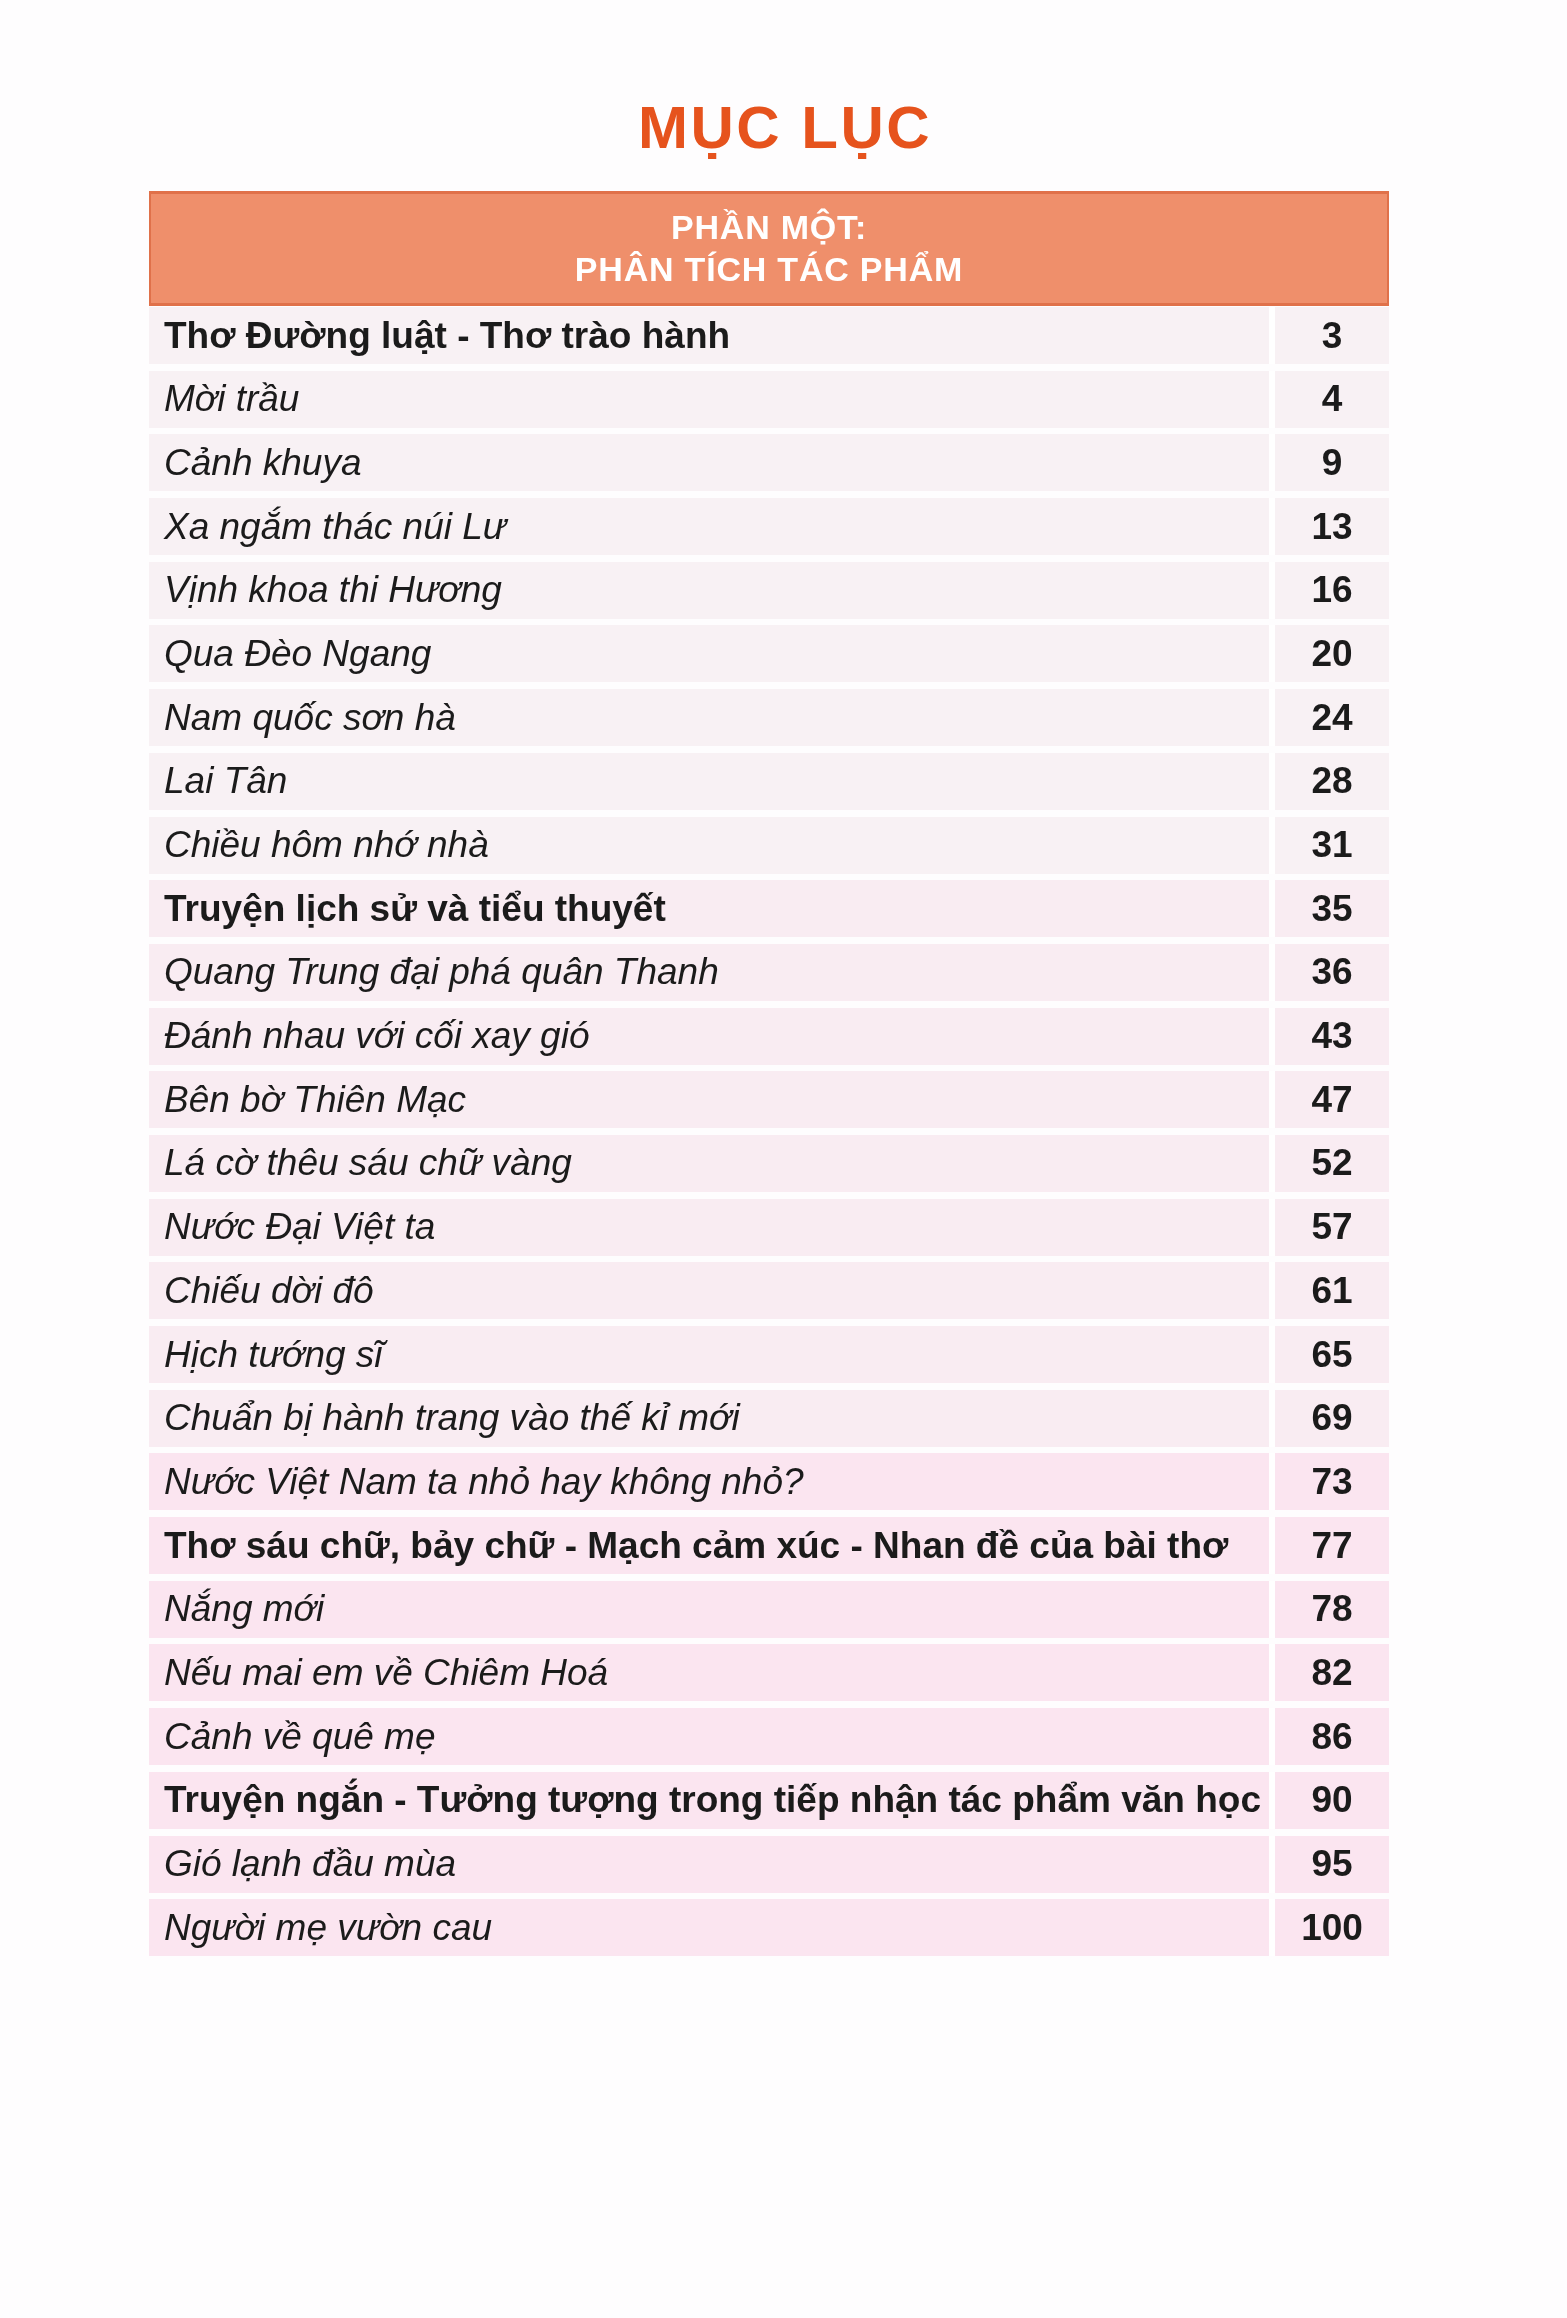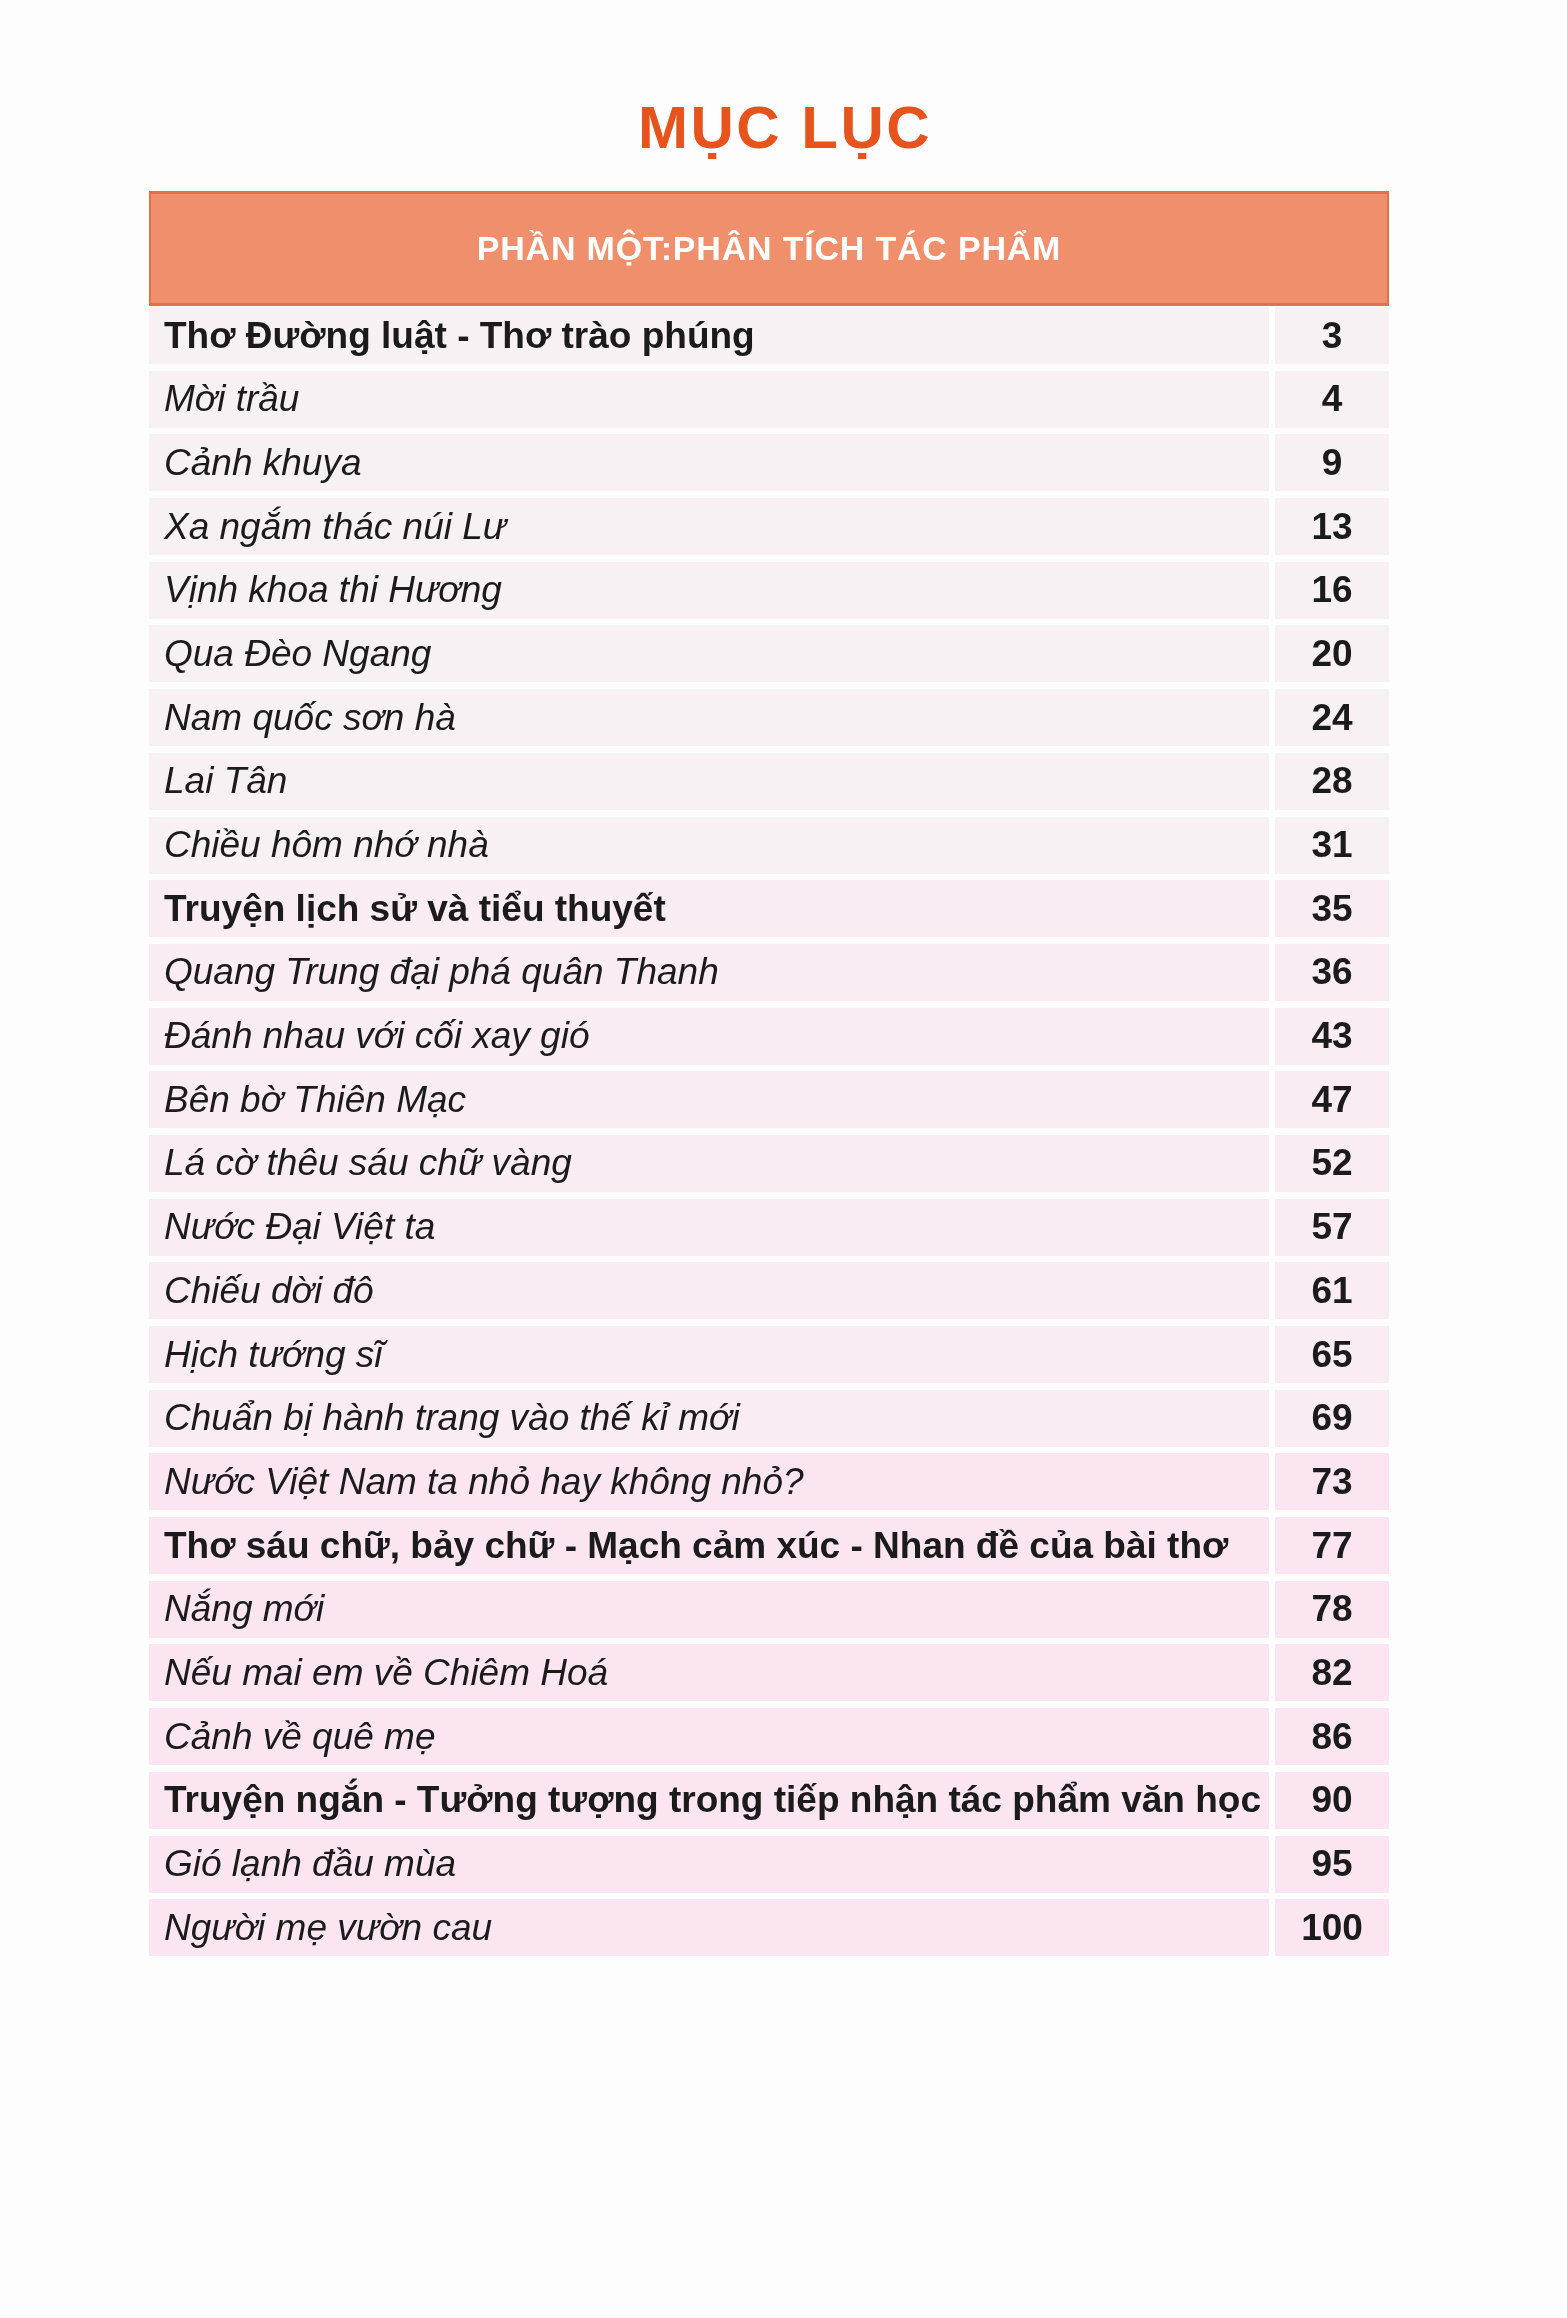--- a/index.html
+++ b/index.html
@@ -43,21 +43,21 @@
     left:149px;
     top:191px;
     width:1240px;
     height:115px;
     box-sizing:border-box;
     background:var(--banner-bg);
     border:3.4px solid var(--banner-edge);
     border-left-width:2.5px;
     border-right-width:2.5px;
     display:flex;
-    flex-direction:row;
+    flex-direction:column;
     align-items:center;
     justify-content:center;
     color:var(--banner-text);
     font-weight:bold;
     font-size:34px;
     line-height:1.22;
     letter-spacing:0.8px;
     text-align:center;
   }
   .toc{
@@ -108,21 +108,21 @@
 
   <h1 class="page-title">MỤC LỤC</h1>
 
   <div class="banner">
     <div>PHẦN MỘT:</div>
     <div>PHÂN TÍCH TÁC PHẨM</div>
   </div>
 
   <div class="toc">
       <div class="toc-row bold">
-        <div class="cell-title">Thơ Đường luật - Thơ trào phúng</div>
+        <div class="cell-title">Thơ Đường luật - Thơ trào hành</div>
         <div class="cell-page">3</div>
       </div>
       <div class="toc-row italic">
         <div class="cell-title">Mời trầu</div>
         <div class="cell-page">4</div>
       </div>
       <div class="toc-row italic">
         <div class="cell-title">Cảnh khuya</div>
         <div class="cell-page">9</div>
       </div>

